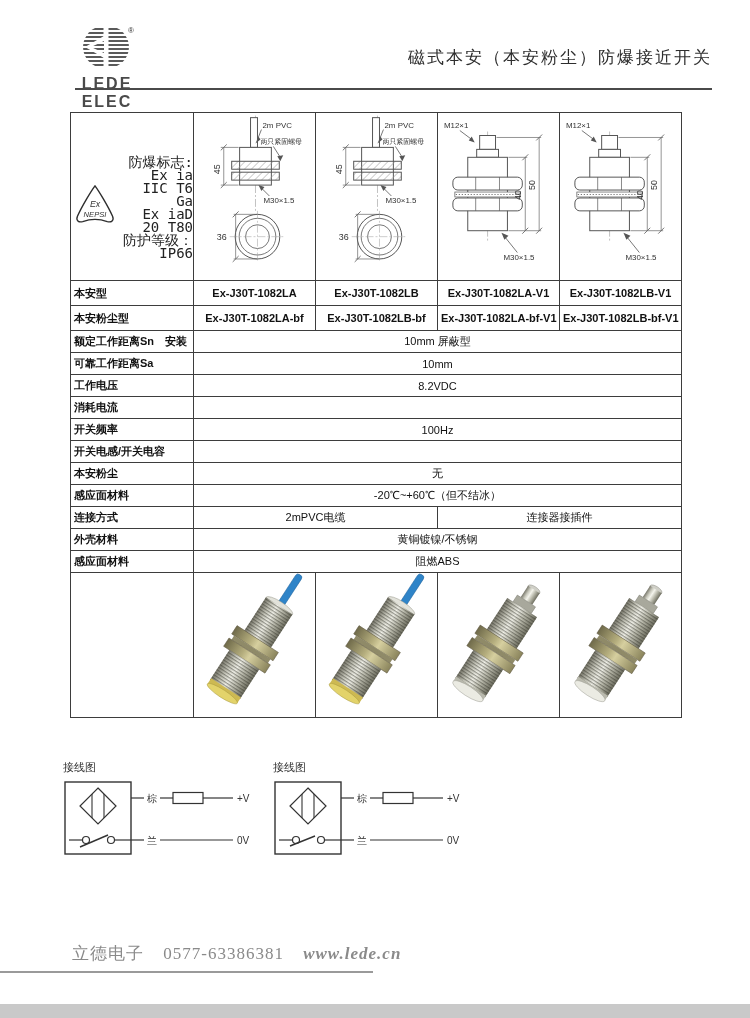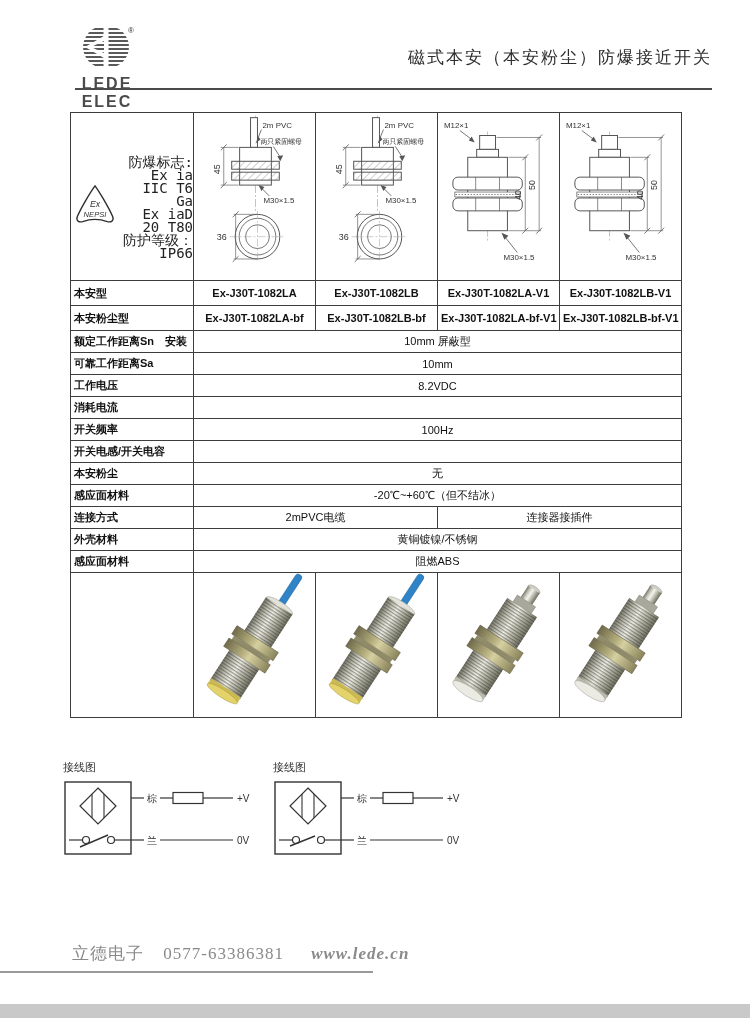--- a/index.html
+++ b/index.html
@@ -35,21 +35,21 @@
   
   svg text{font-family:"Liberation Sans",sans-serif;fill:#333;}
 
   
   .wiring-1{position:absolute;left:55px;top:758px;}
   .wiring-2{position:absolute;left:265px;top:758px;}
 
   
   .footer-text{position:absolute;left:72px;top:942px;font-family:"Liberation Serif",serif;
                font-size:17px;color:#8a8a8a;letter-spacing:1px;}
-  .footer-text .site{font-weight:700;font-style:italic;margin-left:22px;}
+  .footer-text .site{font-weight:700;font-style:italic;margin-left:14px;}
   .footer-text .phone{margin-left:14px;}
   .footer-rule{position:absolute;left:0;top:971px;width:373px;height:2px;background:#9a9a9a;}
   .bottom-bar{position:absolute;left:0;top:1004px;width:750px;height:14px;background:#c9c9c9;}
 </style>
 </head>
 <body>
 
 <div id="page">
 
   <div class="logo-block">

